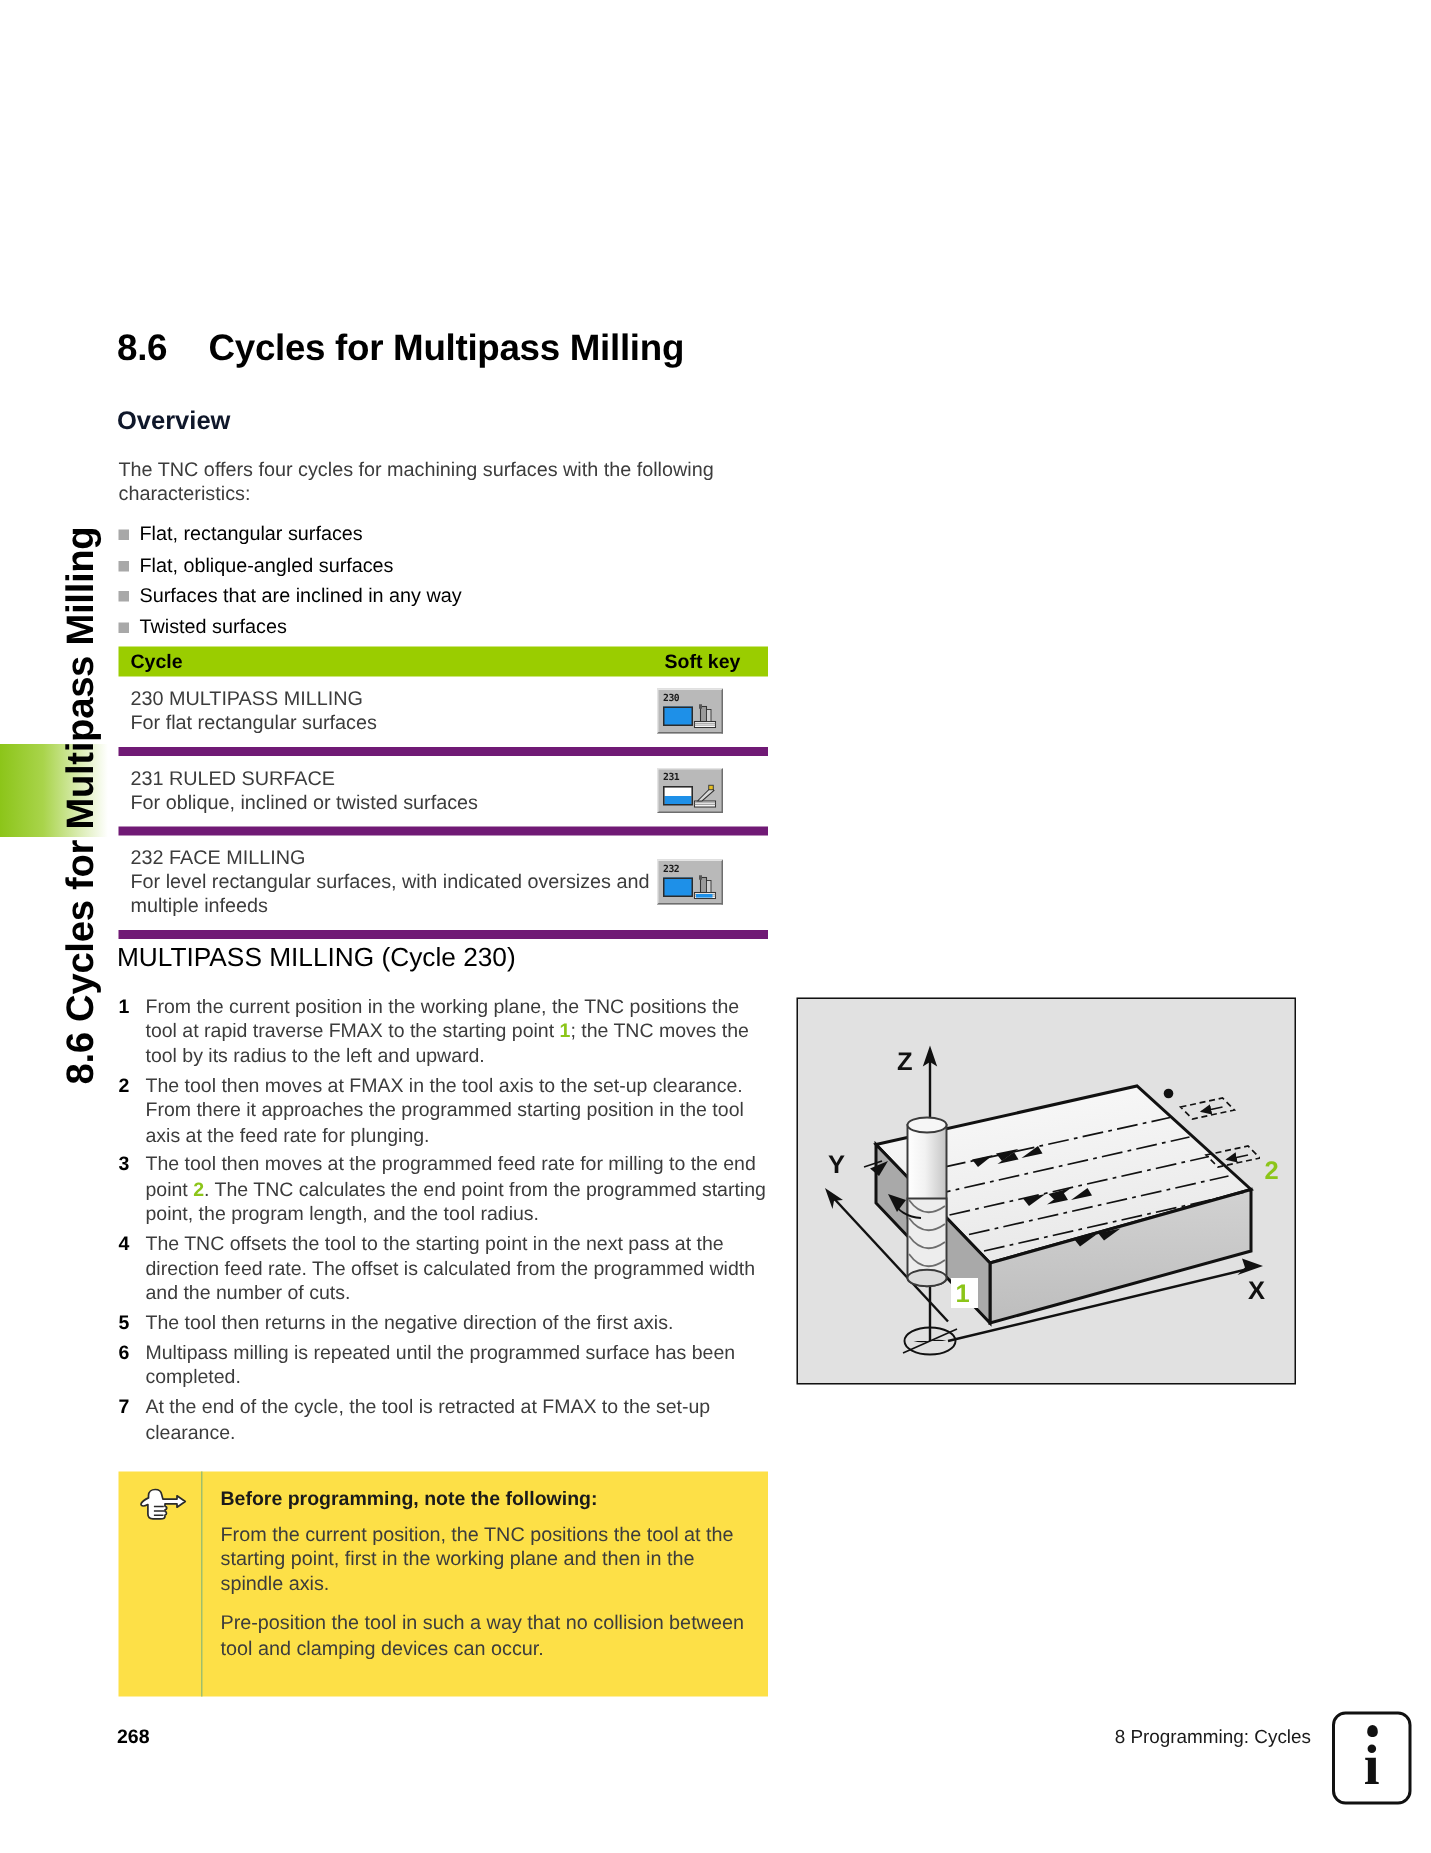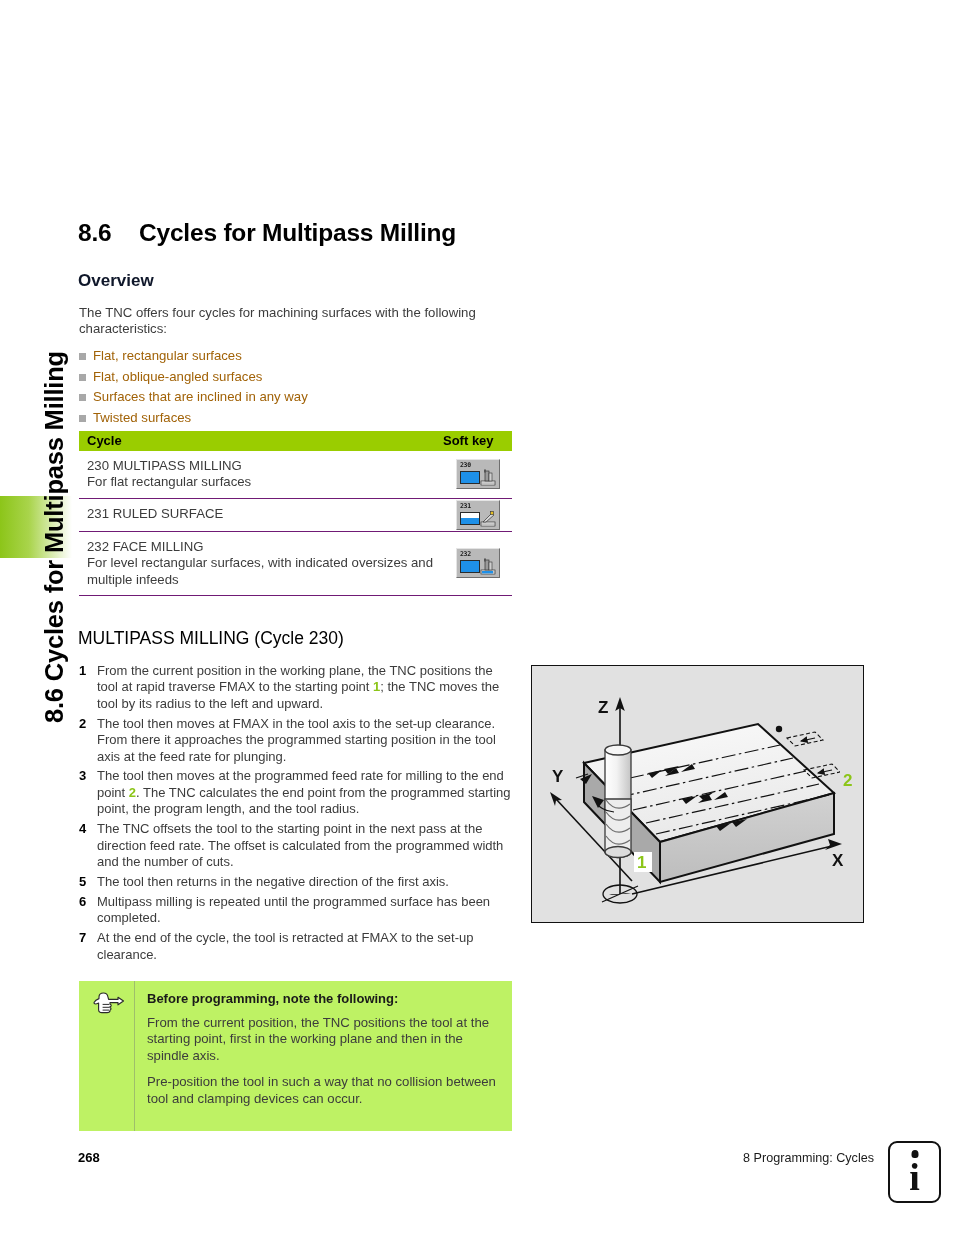--- a/index.html
+++ b/index.html
@@ -104,21 +104,21 @@
     width: 7px;
     height: 7px;
     background: #a8a8a8;
     margin-top: 5px;
     margin-right: 7px;
     flex: 0 0 auto;
   }
   .bullet-txt {
     font-size: 13.2px;
     line-height: 16.5px;
-    color: #a16207;
+    color: #000000;
   }
 
   
   #cycle-table {
     position: absolute;
     left: 1px;
     top: 431px;
     width: 433px;
   }
   #table-head {
@@ -137,35 +137,35 @@
   #table-head .th-softkey {
     position: absolute;
     left: 364px;
     top: 2px;
     font-size: 13px;
     font-weight: bold;
     color: #000;
   }
   .trow {
     position: relative;
-    border-bottom: 1px solid #701a75;
+    border-bottom: 6px solid #701a75;
     padding: 7px 0 7px 8px;
     min-height: 33px;
     box-sizing: border-box;
   }
   .trow:first-of-type { border-top: 1px solid #2a2a2a; }
   .tcell-text {
     font-size: 13.2px;
     line-height: 16.4px;
     color: #3c3c3c;
     width: 350px;
   }
   .tcell-key {
     position: absolute;
-    right: 12px;
+    right: 30px;
     top: 50%;
     transform: translateY(-50%);
     padding-left: 36px;
   }
 
   
   .softkey {
     width: 44px;
     height: 30px;
     background: #b9b9b9;
@@ -243,21 +243,21 @@
     color: #8CC519;
     font-weight: bold;
   }
 
   
   #note-box {
     position: absolute;
     left: 1px;
     top: 981px;
     width: 433px;
-    background: #bef264;
+    background: #fde047;
     display: flex;
     box-sizing: border-box;
     min-height: 123px;
   }
   #note-icon-col {
     flex: 0 0 auto;
     width: 56px;
     border-right: 1px solid #9fbf6b;
     display: flex;
     align-items: flex-start;
@@ -406,20 +406,21 @@
             <rect x="9" y="4" width="3" height="8" fill="#cfcfcf" stroke="#333" stroke-width="0.6"></rect>
             <rect x="4" y="0.5" width="2" height="3" fill="#555"></rect>
           </svg>
         </div>
       </div>
     </div>
 
     <div class="trow">
       <div class="tcell-text">
         <div>231 RULED SURFACE</div>
+        <div>For oblique, inclined or twisted surfaces</div>
       </div>
       <div class="tcell-key">
         <div class="softkey">
           <span class="sk-num">231</span>
           <span class="sk-rect half"></span>
           <svg class="sk-tool" viewBox="0 0 16 17">
             <rect x="1" y="12" width="14" height="4" fill="#ffffff" stroke="#333" stroke-width="0.7"></rect>
             <path d="M1 13.2 h14 M1 14.4 h14" stroke="#777" stroke-width="0.5"></path>
             <path d="M3 12 L12 3 L14 5 L6 12 Z" fill="#d8d8d8" stroke="#333" stroke-width="0.7"></path>
             <rect x="10.5" y="1.5" width="3" height="3" fill="#E8C020" stroke="#333" stroke-width="0.6"></rect>

